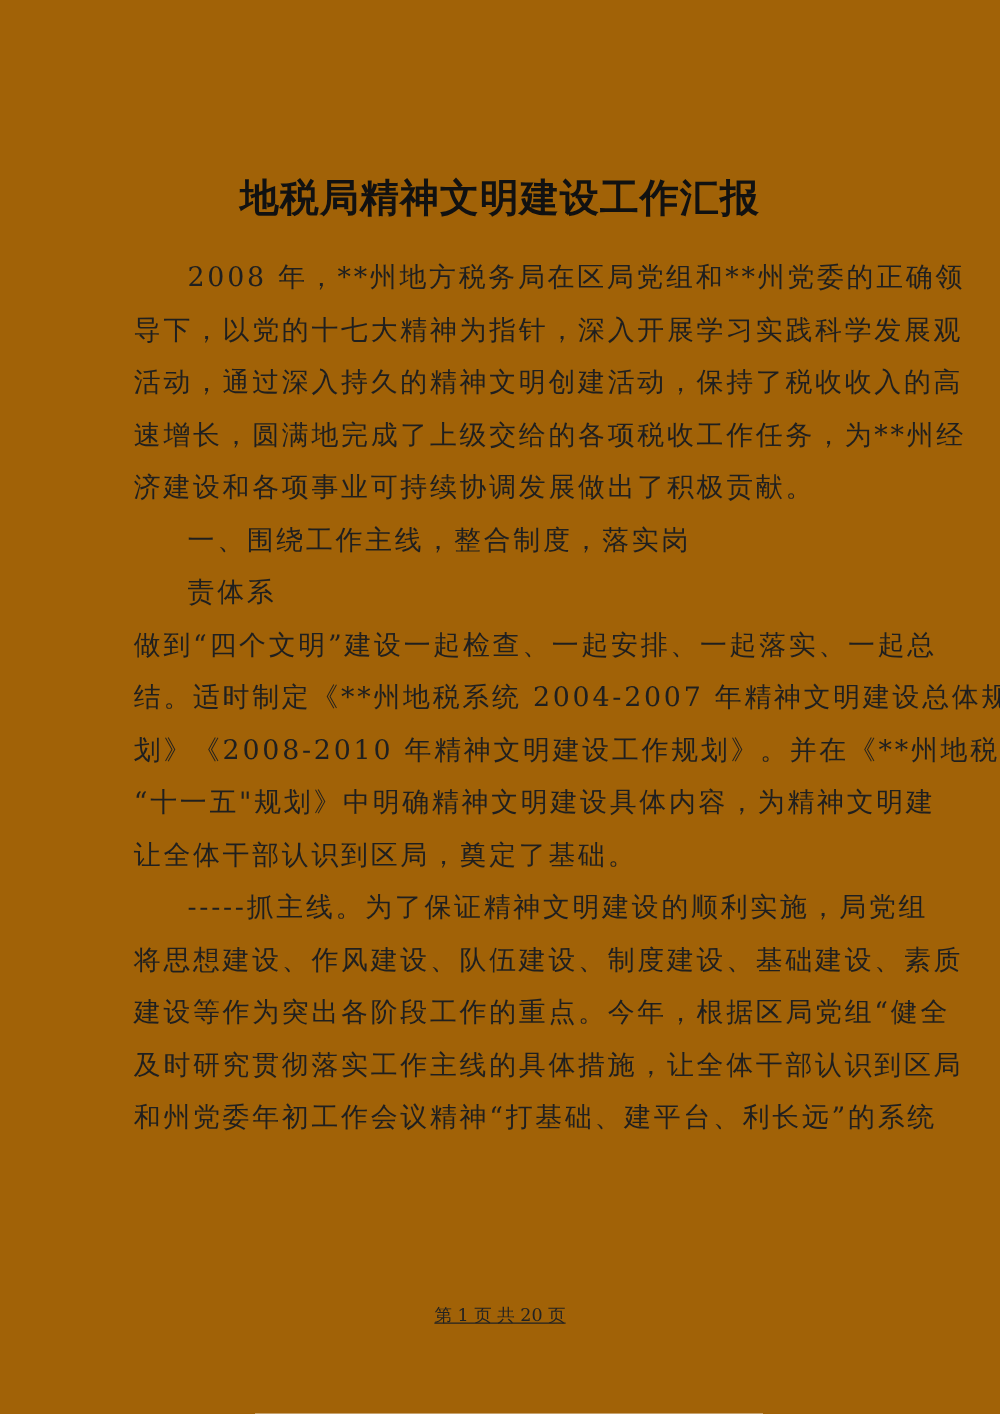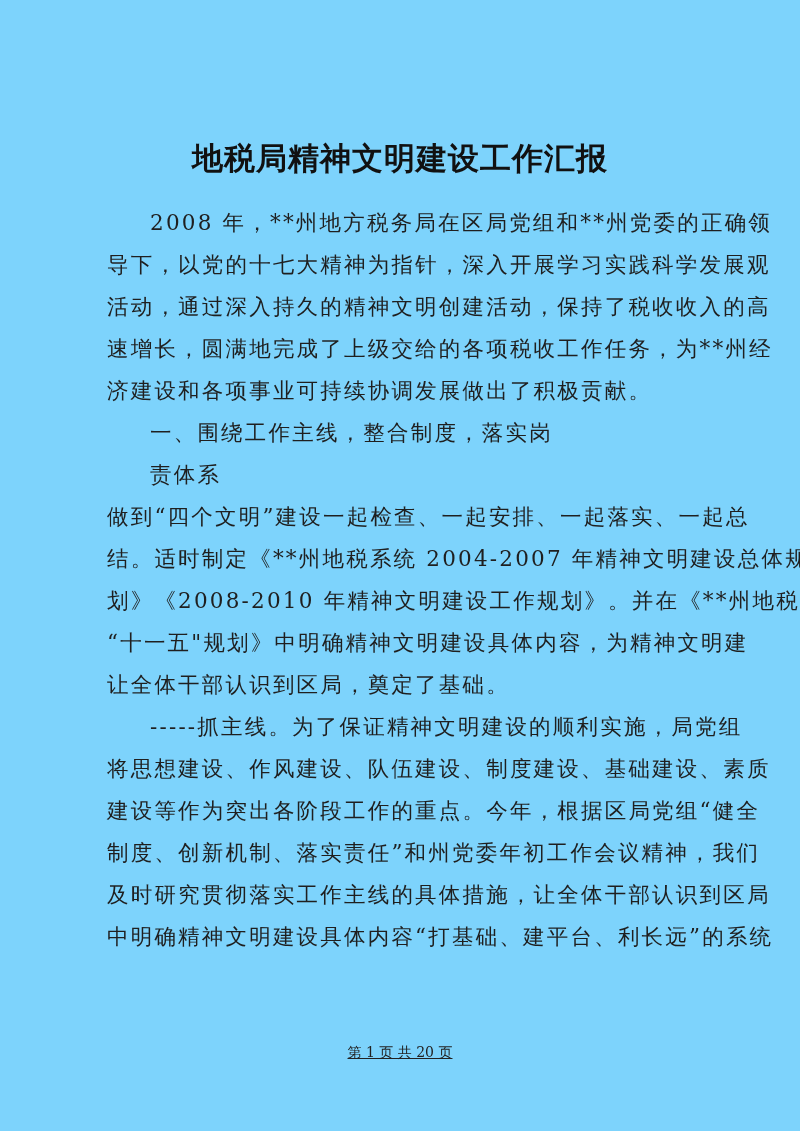--- a/index.html
+++ b/index.html
@@ -1,19 +1,19 @@
 <!DOCTYPE html>
 <html><head>
 <meta charset="utf-8">
 <style>
   html, body { margin: 0; padding: 0; background: #ffffff; }
   body { width: 800px; height: 1131px; position: relative; overflow: hidden; }
   .page {
     position: absolute; left: 0; top: 0; width: 800px; height: 1131px;
-    background: #7dd3fc; color: #1a1a1a;
+    background: #a16207; color: #1a1a1a;
     font-family: "DejaVu Serif", "Liberation Serif", serif;
   }
   .title {
     position: absolute; left: 0; top: 138px; width: 800px;
     text-align: center; font-size: 31px; font-weight: bold; letter-spacing: 1px;
     font-family: "DejaVu Sans", "Liberation Sans", sans-serif;
     color: #111;
   }
   .body {
     position: absolute; left: 107px; top: 178px; width: 594px;
@@ -43,19 +43,18 @@
     <div class="line indent">一、围绕工作主线，整合制度，落实岗</div>
     <div class="line indent">责体系</div>
     <div class="line">做到“四个文明”建设一起检查、一起安排、一起落实、一起总</div>
     <div class="line">结。适时制定《**州地税系统 2004-2007 年精神文明建设总体规</div>
     <div class="line">划》《2008-2010 年精神文明建设工作规划》。并在《**州地税局</div>
     <div class="line">“十一五"规划》中明确精神文明建设具体内容，为精神文明建</div>
     <div class="line">让全体干部认识到区局，奠定了基础。</div>
     <div class="line indent">-----抓主线。为了保证精神文明建设的顺利实施，局党组</div>
     <div class="line">将思想建设、作风建设、队伍建设、制度建设、基础建设、素质</div>
     <div class="line">建设等作为突出各阶段工作的重点。今年，根据区局党组“健全</div>
-    <div class="line">制度、创新机制、落实责任”和州党委年初工作会议精神，我们</div>
     <div class="line">及时研究贯彻落实工作主线的具体措施，让全体干部认识到区局</div>
-    <div class="line">中明确精神文明建设具体内容“打基础、建平台、利长远”的系统</div>
+    <div class="line">和州党委年初工作会议精神“打基础、建平台、利长远”的系统</div>
   </div>
 
   <div class="footer">第 1 页  共 20 页</div>
 </div>
 
 </body></html>

